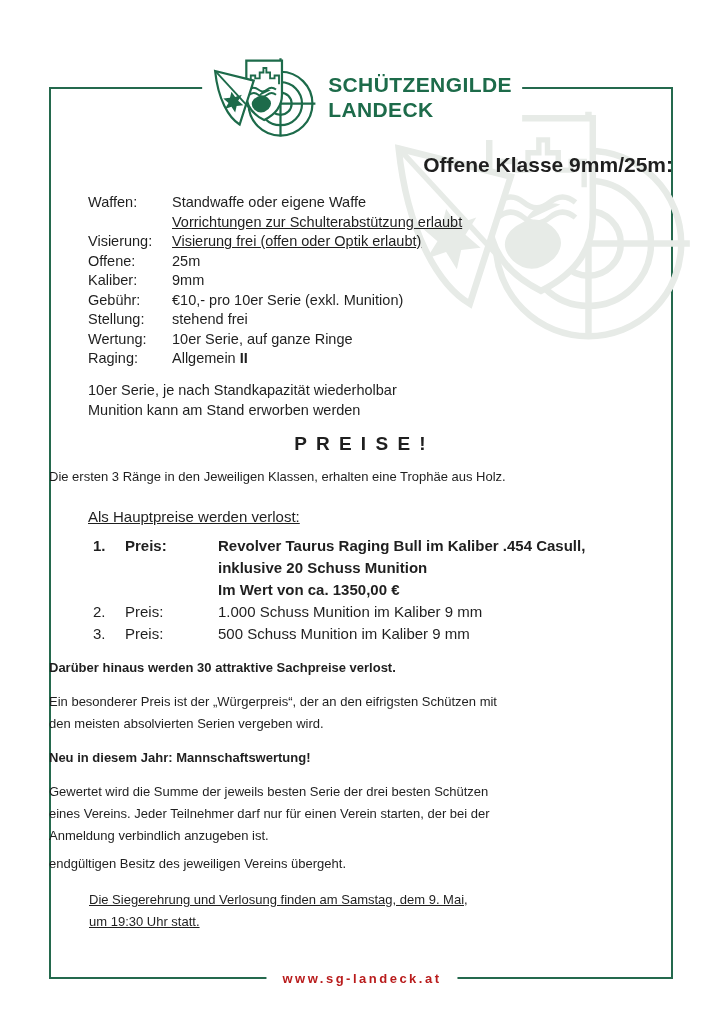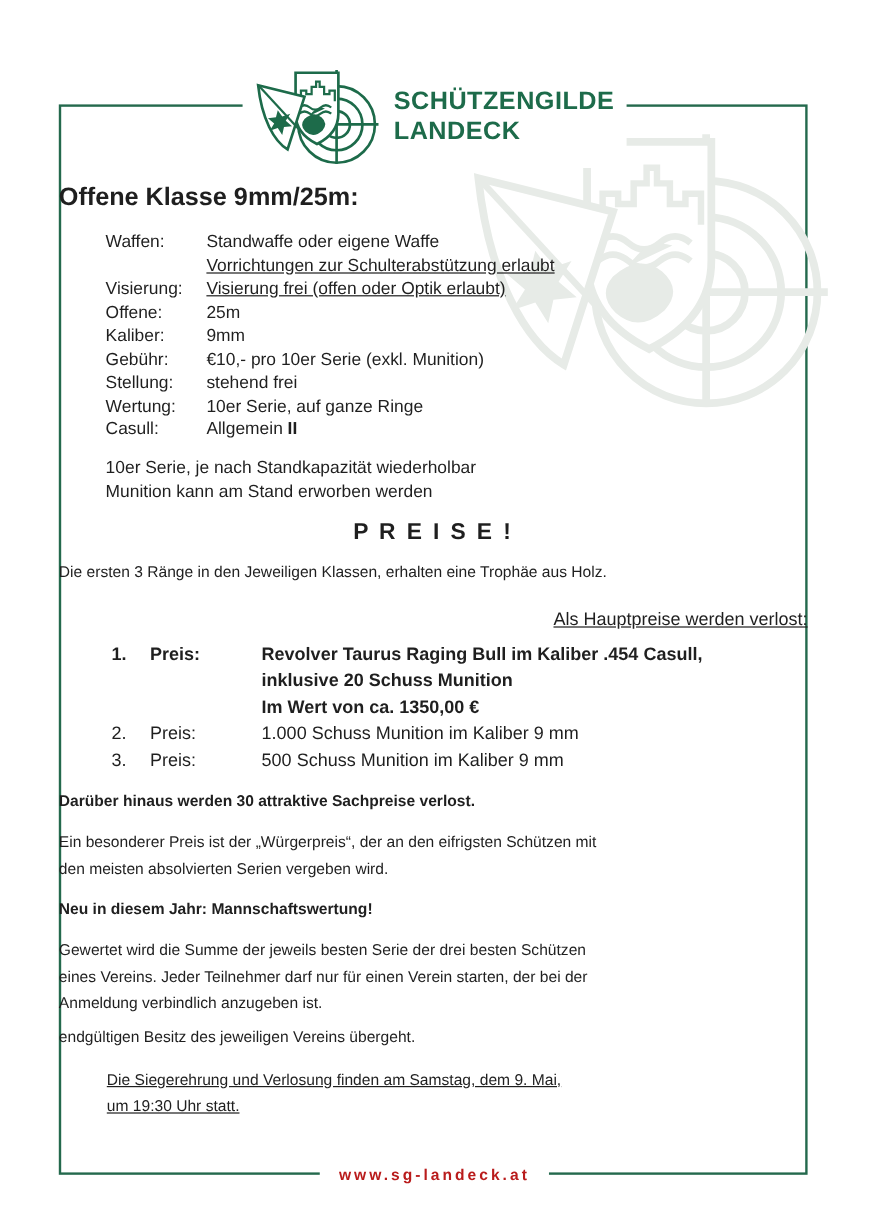--- a/index.html
+++ b/index.html
@@ -14,25 +14,25 @@
   .logo-block{position:absolute;top:54px;left:50%;transform:translateX(-50%);
         background:#fff;padding:0 10px;z-index:3;display:flex;align-items:center;gap:12px;}
   .crest{width:104px;height:86px;color:#1d6b4a;}
   .wordmark{color:#1d6b4a;font-weight:bold;font-size:21px;line-height:25px;letter-spacing:0.4px;}
   
   .footer-site{position:absolute;top:967px;left:50%;transform:translateX(-50%);
         background:#fff;padding:0 16px;z-index:3;color:#b91c1c;font-weight:bold;
         font-size:13px;line-height:24px;letter-spacing:2.5px;}
   
   .content{position:absolute;left:49px;right:51px;top:87px;z-index:1;}
-  .page-title{margin-top:66px;text-align:left;font-weight:bold;font-size:21px;line-height:24px;}
+  .page-title{margin-top:66px;text-align:right;font-weight:bold;font-size:21px;line-height:24px;}
   .specs{margin-top:16px;margin-left:39px;font-size:14.5px;line-height:19.5px;}
   .spec-row{display:flex;}
   .spec-label{width:84px;flex:none;}
-  .u{text-decoration:underline;text-align:right;}
+  .u{text-decoration:underline;}
   .b{font-weight:bold;}
   .bold-suffix{font-weight:bold;margin-left:4px;}
   .notes{margin-top:11px;margin-left:39px;font-size:14.5px;line-height:20px;}
   .preise-heading{margin-top:12px;text-align:center;font-weight:bold;font-size:19px;
         line-height:24px;letter-spacing:2px;}
   .cline{text-align:left;font-size:13px;line-height:22px;white-space:nowrap;}
   .intro{margin-top:10px;}
   .haupt{margin-top:18px;margin-left:39px;font-size:15px;line-height:22px;}
   .prizes{margin-top:7px;font-size:15px;line-height:22px;}
   .prize-row{display:flex;margin-left:44px;}
@@ -121,21 +121,21 @@
       </div>
       <div class="spec-row">
         <div class="spec-label">Stellung:</div>
         <div class="spec-value">stehend frei</div>
       </div>
       <div class="spec-row">
         <div class="spec-label">Wertung:</div>
         <div class="spec-value">10er Serie, auf ganze Ringe</div>
       </div>
       <div class="spec-row">
-        <div class="spec-label">Casull:</div>
+        <div class="spec-label">Raging:</div>
         <div class="spec-value"><span>Allgemein</span><span class="bold-suffix">II</span></div>
       </div>
     </div>
 
     <div class="notes">
       <div>10er Serie, je nach Standkapazität wiederholbar</div>
       <div>Munition kann am Stand erworben werden</div>
     </div>
 
     <div class="preise-heading">P R E I S E !</div>

